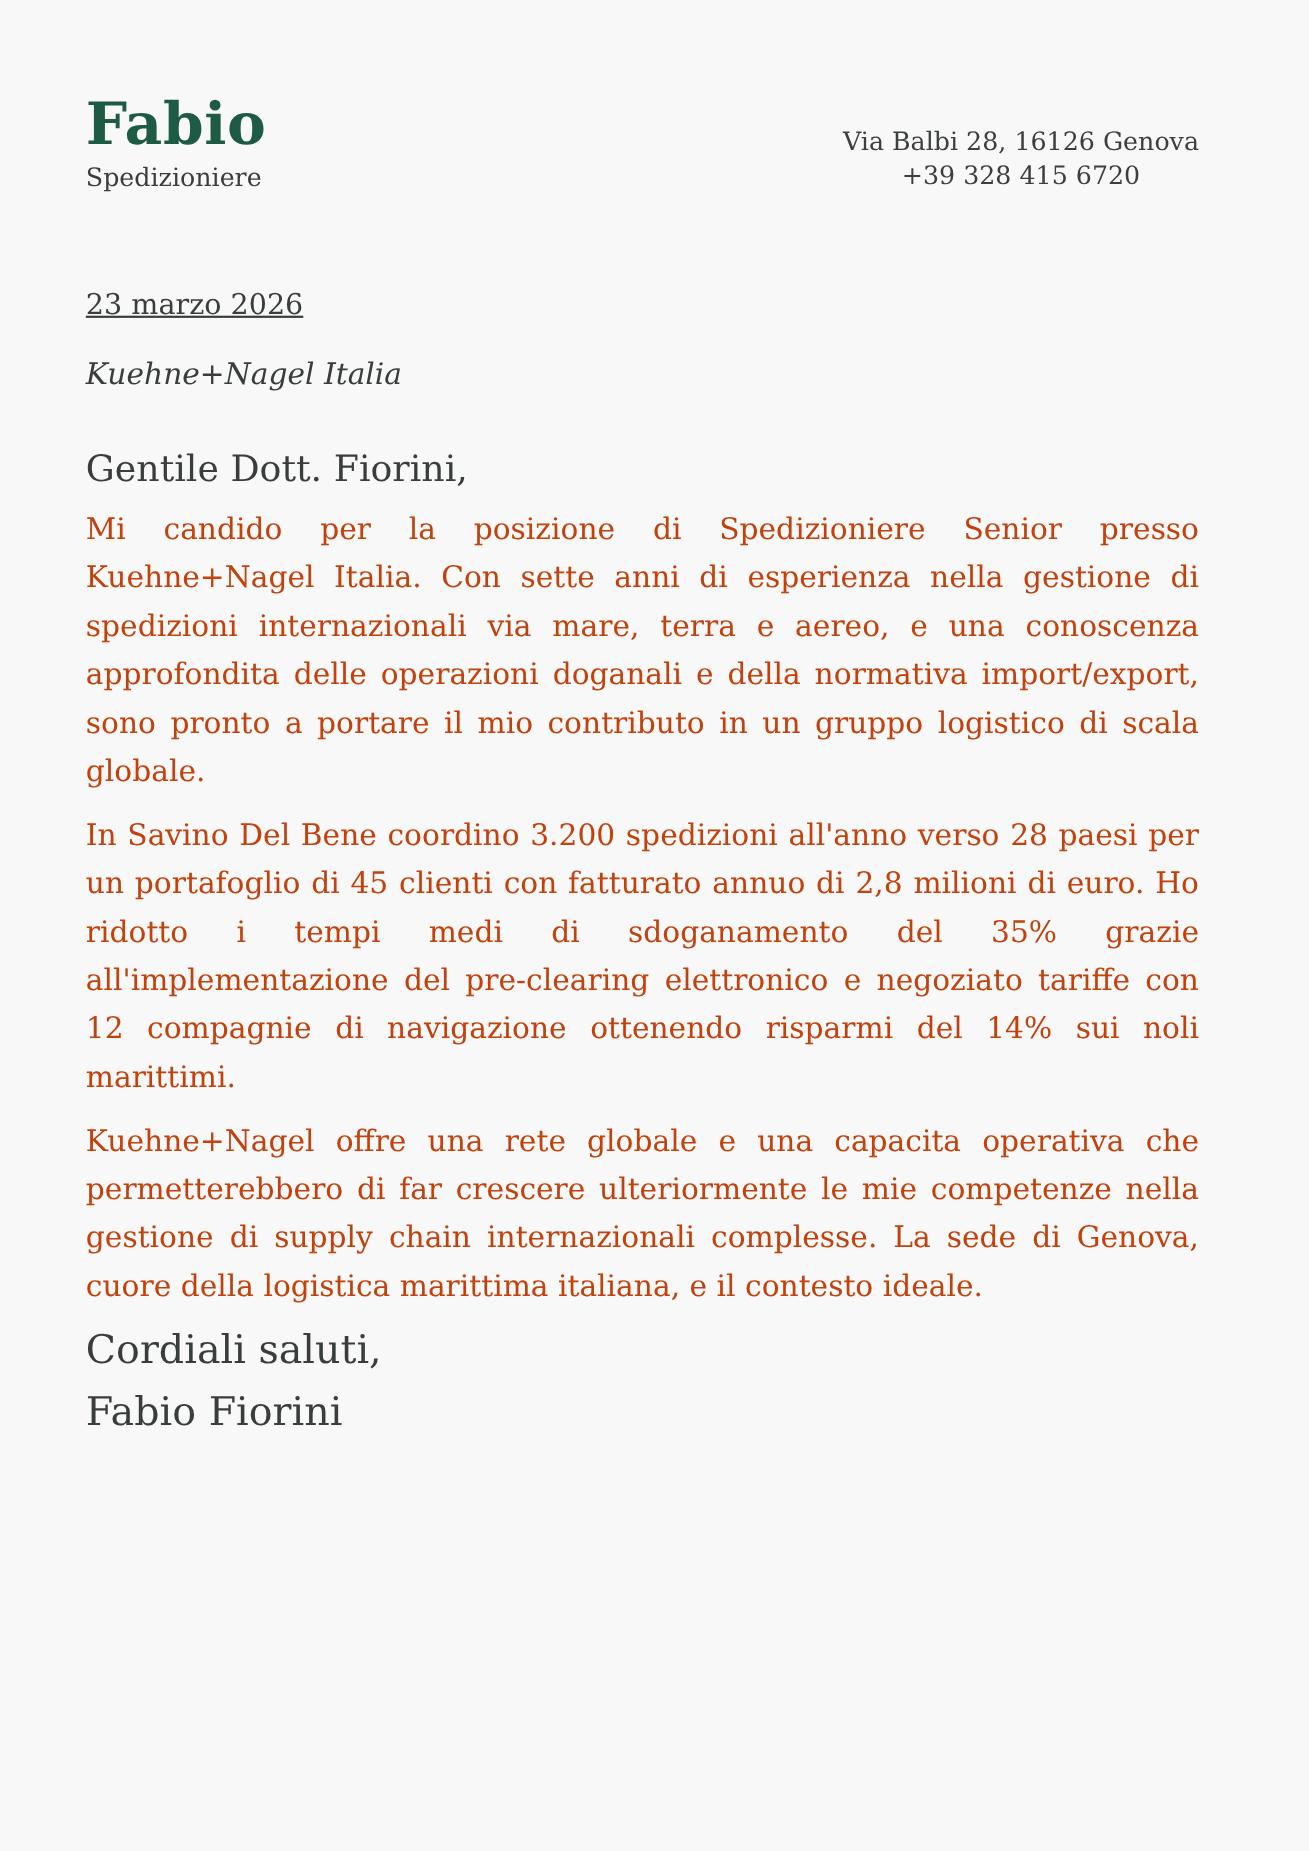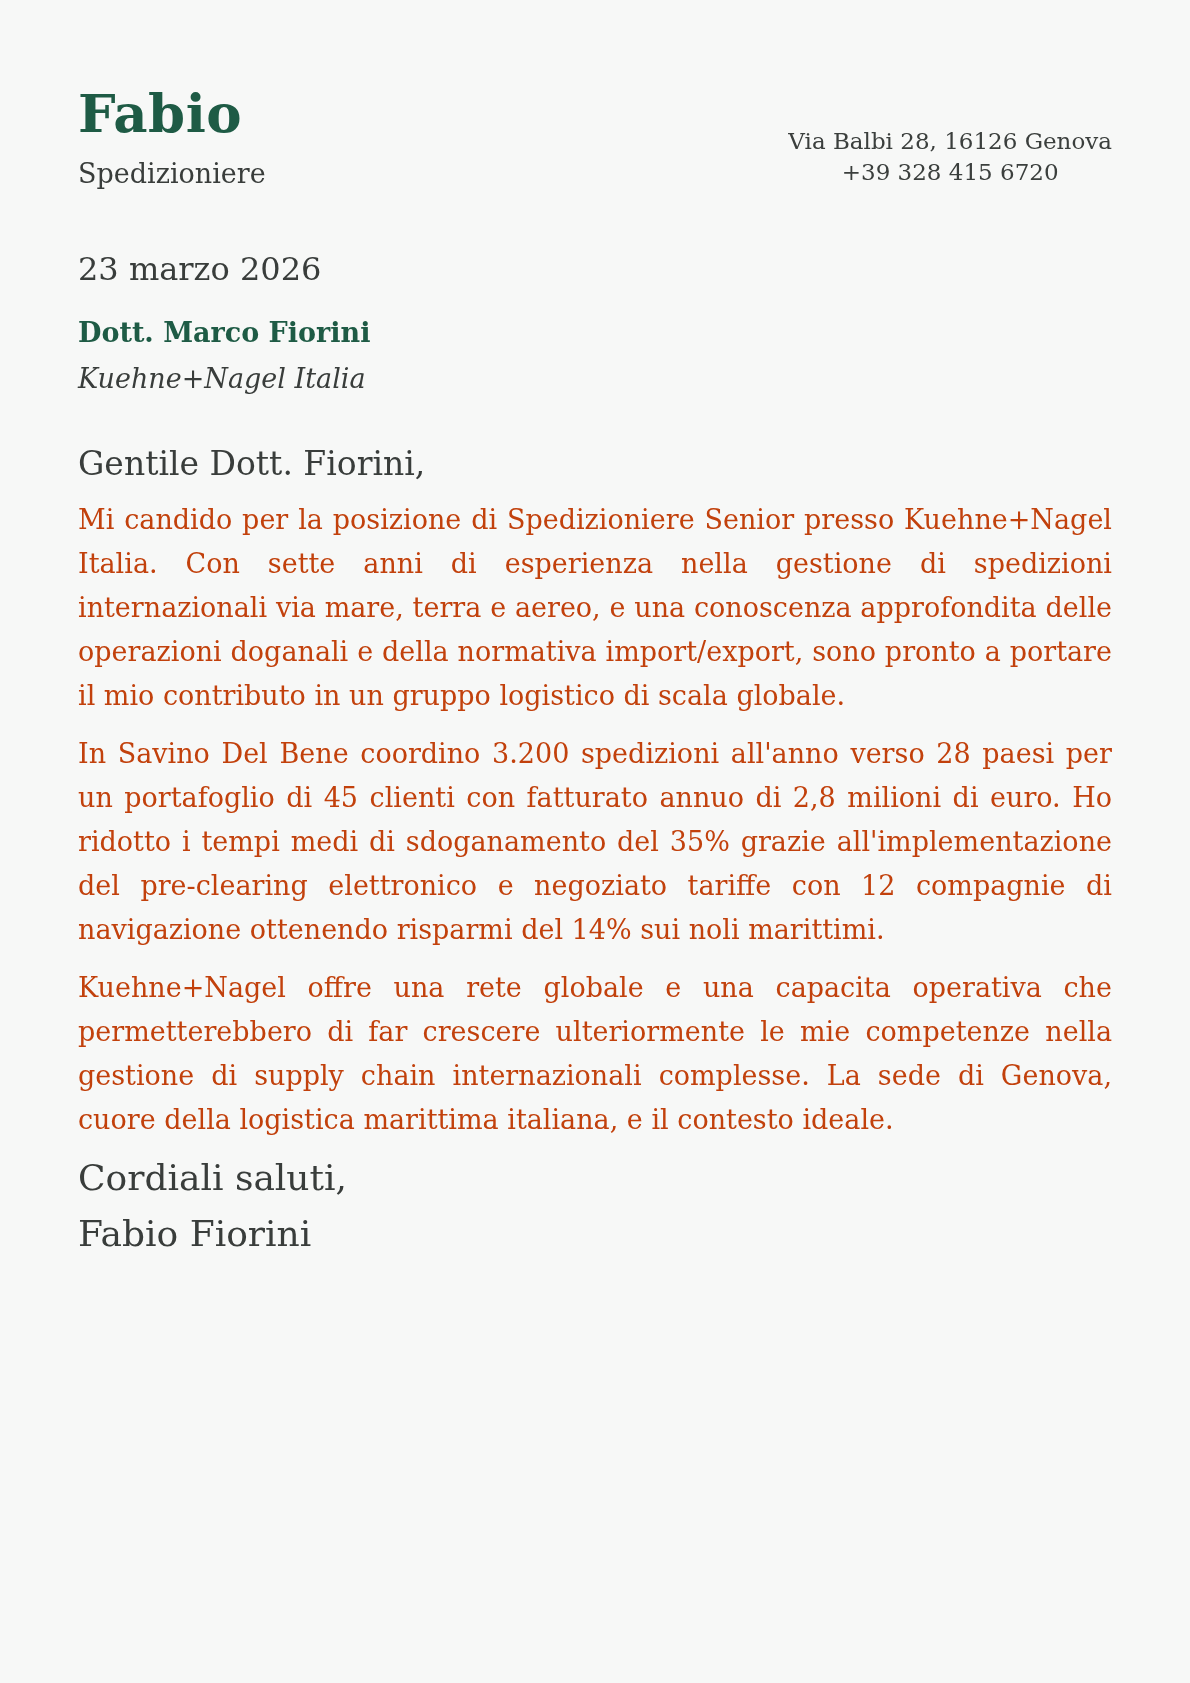--- a/index.html
+++ b/index.html
@@ -8,52 +8,52 @@
     font-family: "DejaVu Serif", serif;
     -webkit-font-smoothing: antialiased;
   }
   .page {
     position: relative;
     width: 1190px;
     height: 1378px;
     margin: 0 auto;
     background: #f7f8f7;
     color: #393d3b;
-    padding: 80px 78px 60px 78px;
+    padding: 80px 100px 60px 78px;
     overflow: hidden;
   }
   .header {
     display: flex;
     justify-content: space-between;
     align-items: flex-end;
   }
   .name-heading {
     font-size: 53px;
     line-height: 66px;
     font-weight: 700;
     color: #1e5b45;
     letter-spacing: 0.5px;
   }
   .job-subtitle {
-    font-size: 27px;
+    font-size: 23px;
     line-height: 32px;
-    margin-top: 12px;
     color: #393d3b;
   }
   .contact-block {
     text-align: center;
     font-size: 23px;
     line-height: 31px;
     color: #3b3f3d;
     padding-bottom: 2px;
   }
   .letter-date {
-    margin-top: 62px;
-    font-size: 32px;
+    margin-top: 82px;
+    font-size: 26px;
     line-height: 34px;
+    text-decoration: underline;
   }
   .recipient-block { margin-top: 30px; }
   .recipient-name {
     color: #1e5b45;
     font-weight: 700;
     font-size: 27px;
     line-height: 34px;
   }
   .recipient-company {
     font-size: 27px;
@@ -94,21 +94,20 @@
     </div>
     <div class="contact-block">
       <div>Via Balbi 28, 16126 Genova</div>
       <div>+39 328 415 6720</div>
     </div>
   </div>
 
   <div class="letter-date">23 marzo 2026</div>
 
   <div class="recipient-block">
-    <div class="recipient-name">Dott. Marco Fiorini</div>
     <div class="recipient-company">Kuehne+Nagel Italia</div>
   </div>
 
   <div class="letter-body">
     <div class="greeting">Gentile Dott. Fiorini,</div>
     <p class="para">Mi candido per la posizione di Spedizioniere Senior presso Kuehne+Nagel Italia. Con sette anni di esperienza nella gestione di spedizioni internazionali via mare, terra e aereo, e una conoscenza approfondita delle operazioni doganali e della normativa import/export, sono pronto a portare il mio contributo in un gruppo logistico di scala globale.</p>
     <p class="para">In Savino Del Bene coordino 3.200 spedizioni all'anno verso 28 paesi per un portafoglio di 45 clienti con fatturato annuo di 2,8 milioni di euro. Ho ridotto i tempi medi di sdoganamento del 35% grazie all'implementazione del pre-clearing elettronico e negoziato tariffe con 12 compagnie di navigazione ottenendo risparmi del 14% sui noli marittimi.</p>
     <p class="para">Kuehne+Nagel offre una rete globale e una capacita operativa che permetterebbero di far crescere ulteriormente le mie competenze nella gestione di supply chain internazionali complesse. La sede di Genova, cuore della logistica marittima italiana, e il contesto ideale.</p>
     <div class="closing">Cordiali saluti,</div>
     <div class="signature">Fabio Fiorini</div>

